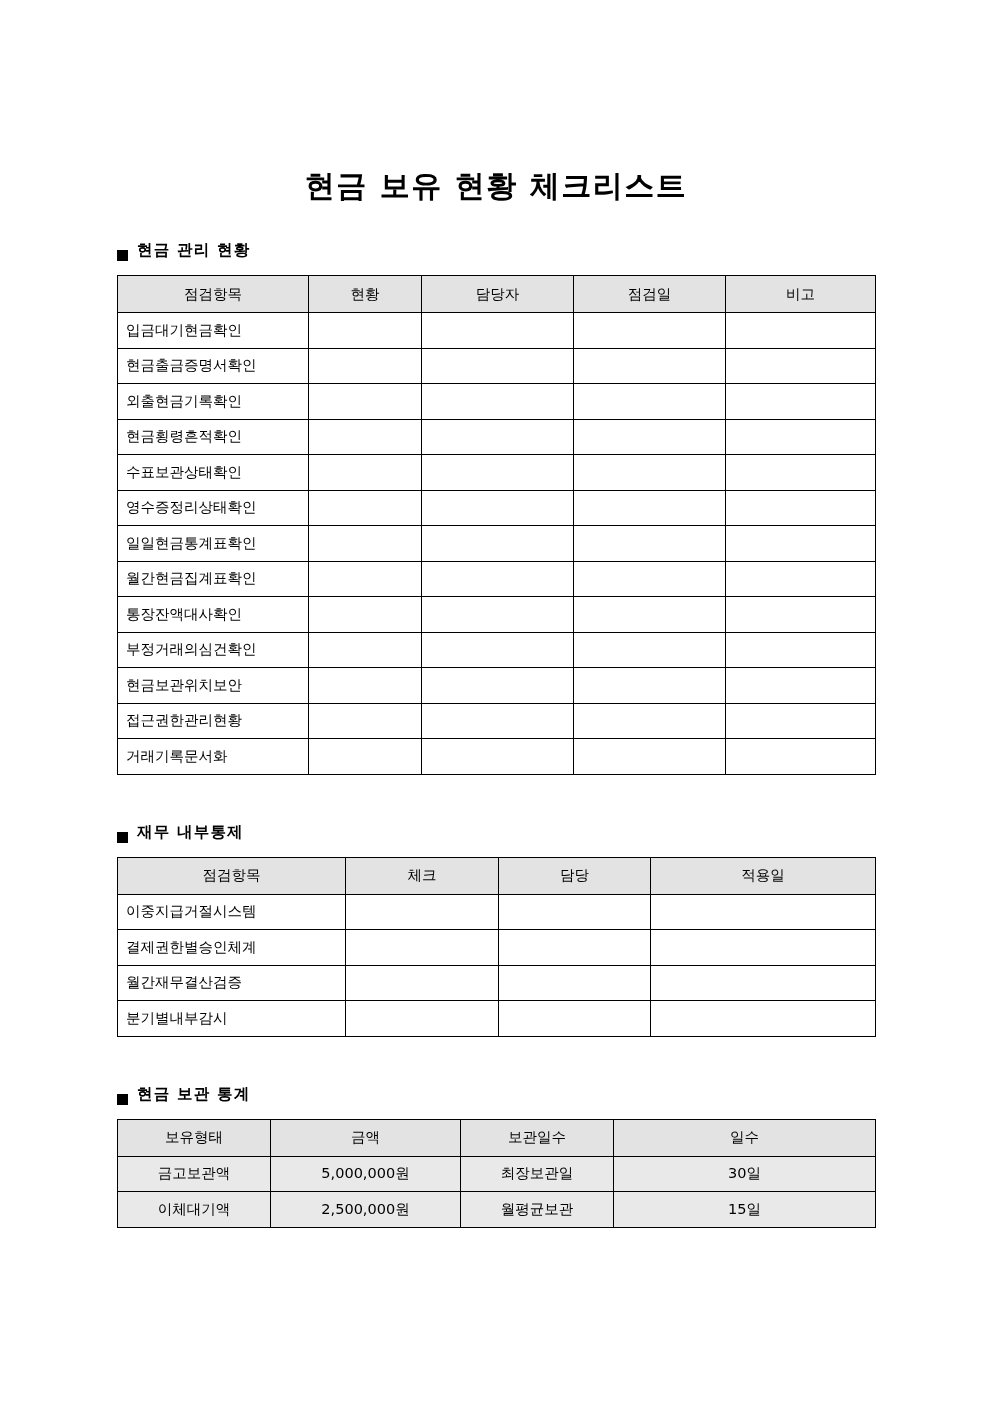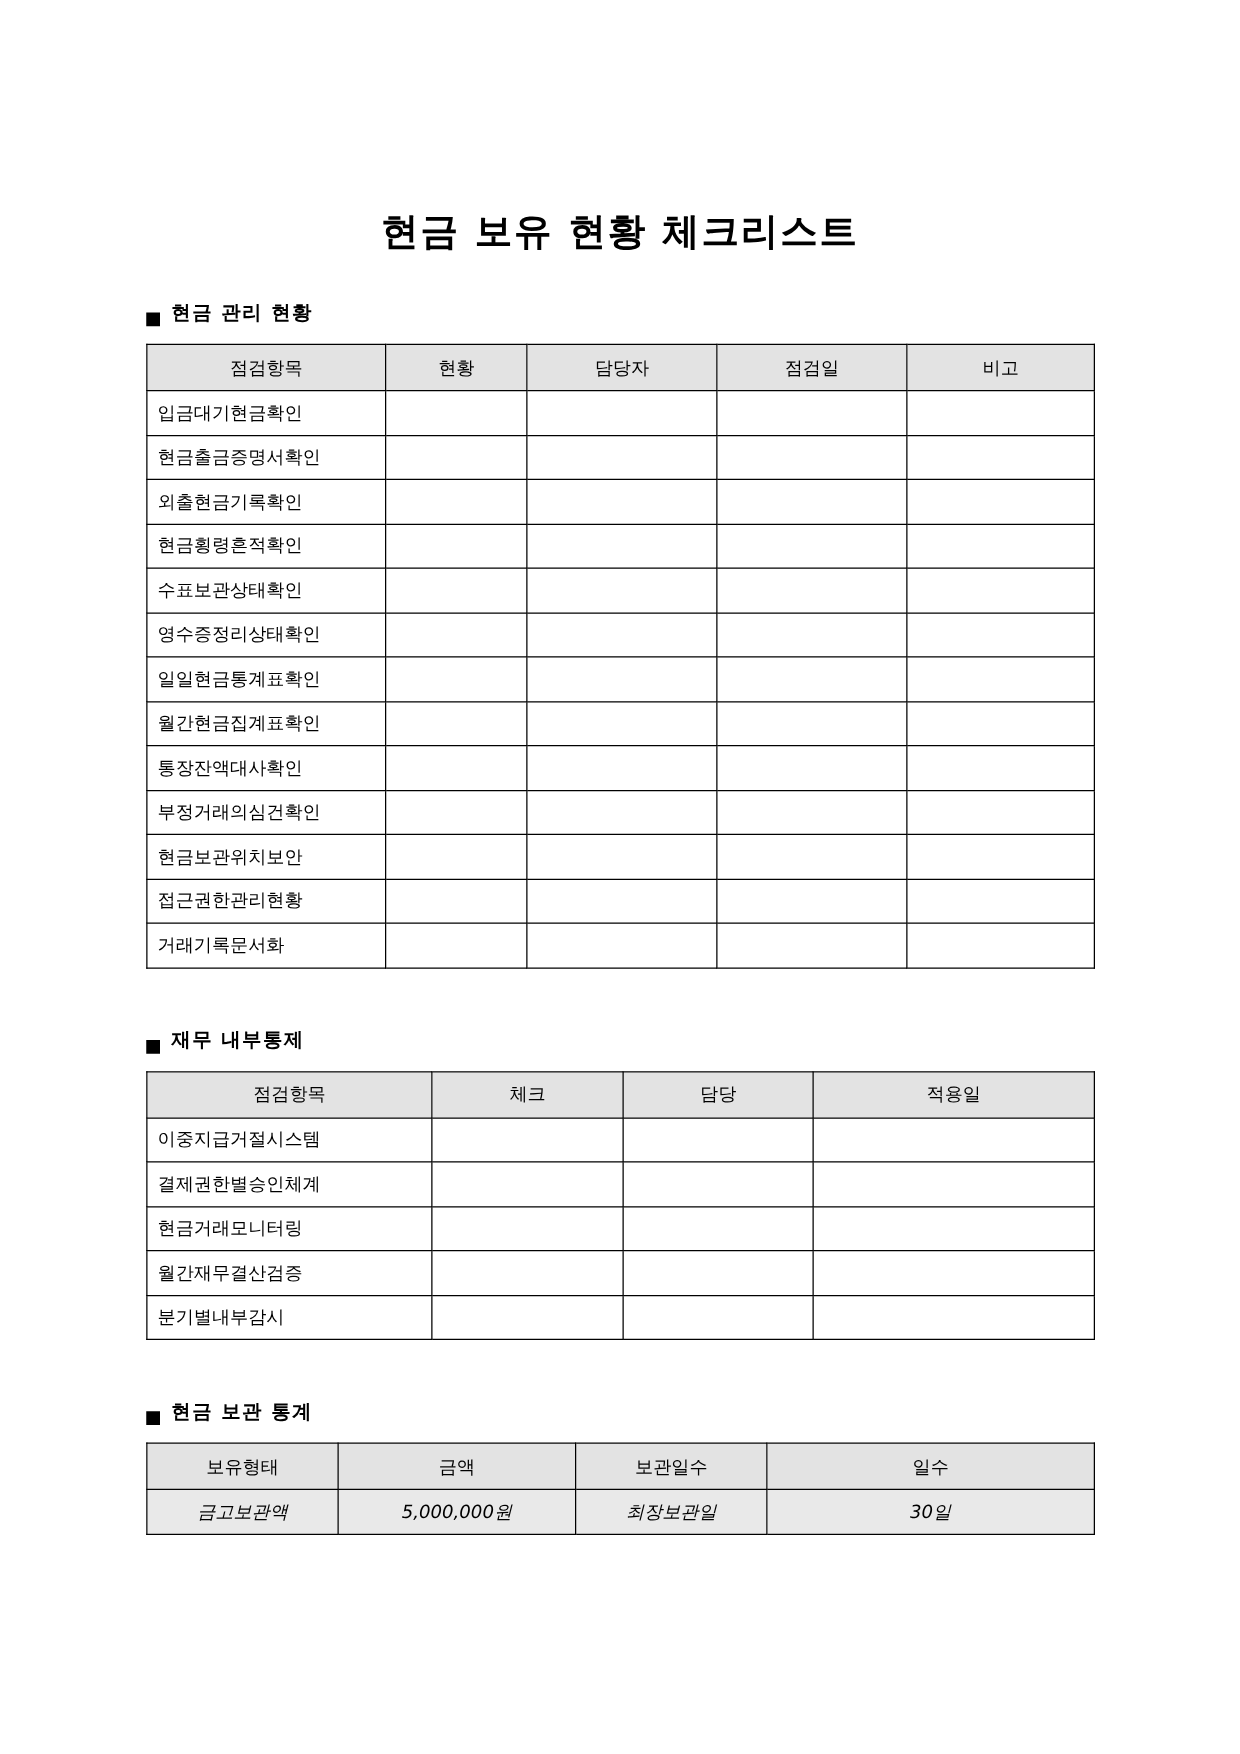--- a/index.html
+++ b/index.html
@@ -89,21 +89,20 @@
     text-align: left;
     padding-left: 11px;
     background: #ffffff;
   }
   td.blank-cell {
     background: #ffffff;
   }
   td.stat-cell {
     text-align: center;
     background: #e9e9e9;
-    font-style: italic;
   }
 
   
   #table-cash-mgmt { width: 758px; }
   #table-cash-mgmt col.c1 { width: 191px; }
   #table-cash-mgmt col.c2 { width: 113px; }
   #table-cash-mgmt col.c3 { width: 152px; }
   #table-cash-mgmt col.c4 { width: 152px; }
   #table-cash-mgmt col.c5 { width: 150px; }
 
@@ -283,26 +282,20 @@
             <td class="blank-cell"></td>
             <td class="blank-cell"></td>
           </tr>
           <tr>
             <td class="item-cell">결제권한별승인체계</td>
             <td class="blank-cell"></td>
             <td class="blank-cell"></td>
             <td class="blank-cell"></td>
           </tr>
           <tr>
-            <td class="item-cell">현금거래모니터링</td>
-            <td class="blank-cell"></td>
-            <td class="blank-cell"></td>
-            <td class="blank-cell"></td>
-          </tr>
-          <tr>
             <td class="item-cell">월간재무결산검증</td>
             <td class="blank-cell"></td>
             <td class="blank-cell"></td>
             <td class="blank-cell"></td>
           </tr>
           <tr>
             <td class="item-cell">분기별내부감시</td>
             <td class="blank-cell"></td>
             <td class="blank-cell"></td>
             <td class="blank-cell"></td>
@@ -335,18 +328,24 @@
             <th>일수</th>
           </tr>
         </thead>
         <tbody>
           <tr>
             <td class="stat-cell">금고보관액</td>
             <td class="stat-cell">5,000,000원</td>
             <td class="stat-cell">최장보관일</td>
             <td class="stat-cell">30일</td>
           </tr>
+          <tr>
+            <td class="stat-cell">이체대기액</td>
+            <td class="stat-cell">2,500,000원</td>
+            <td class="stat-cell">월평균보관</td>
+            <td class="stat-cell">15일</td>
+          </tr>
         </tbody>
       </table>
     </div>
   </section>
 
 </div>
 
 </body></html>

